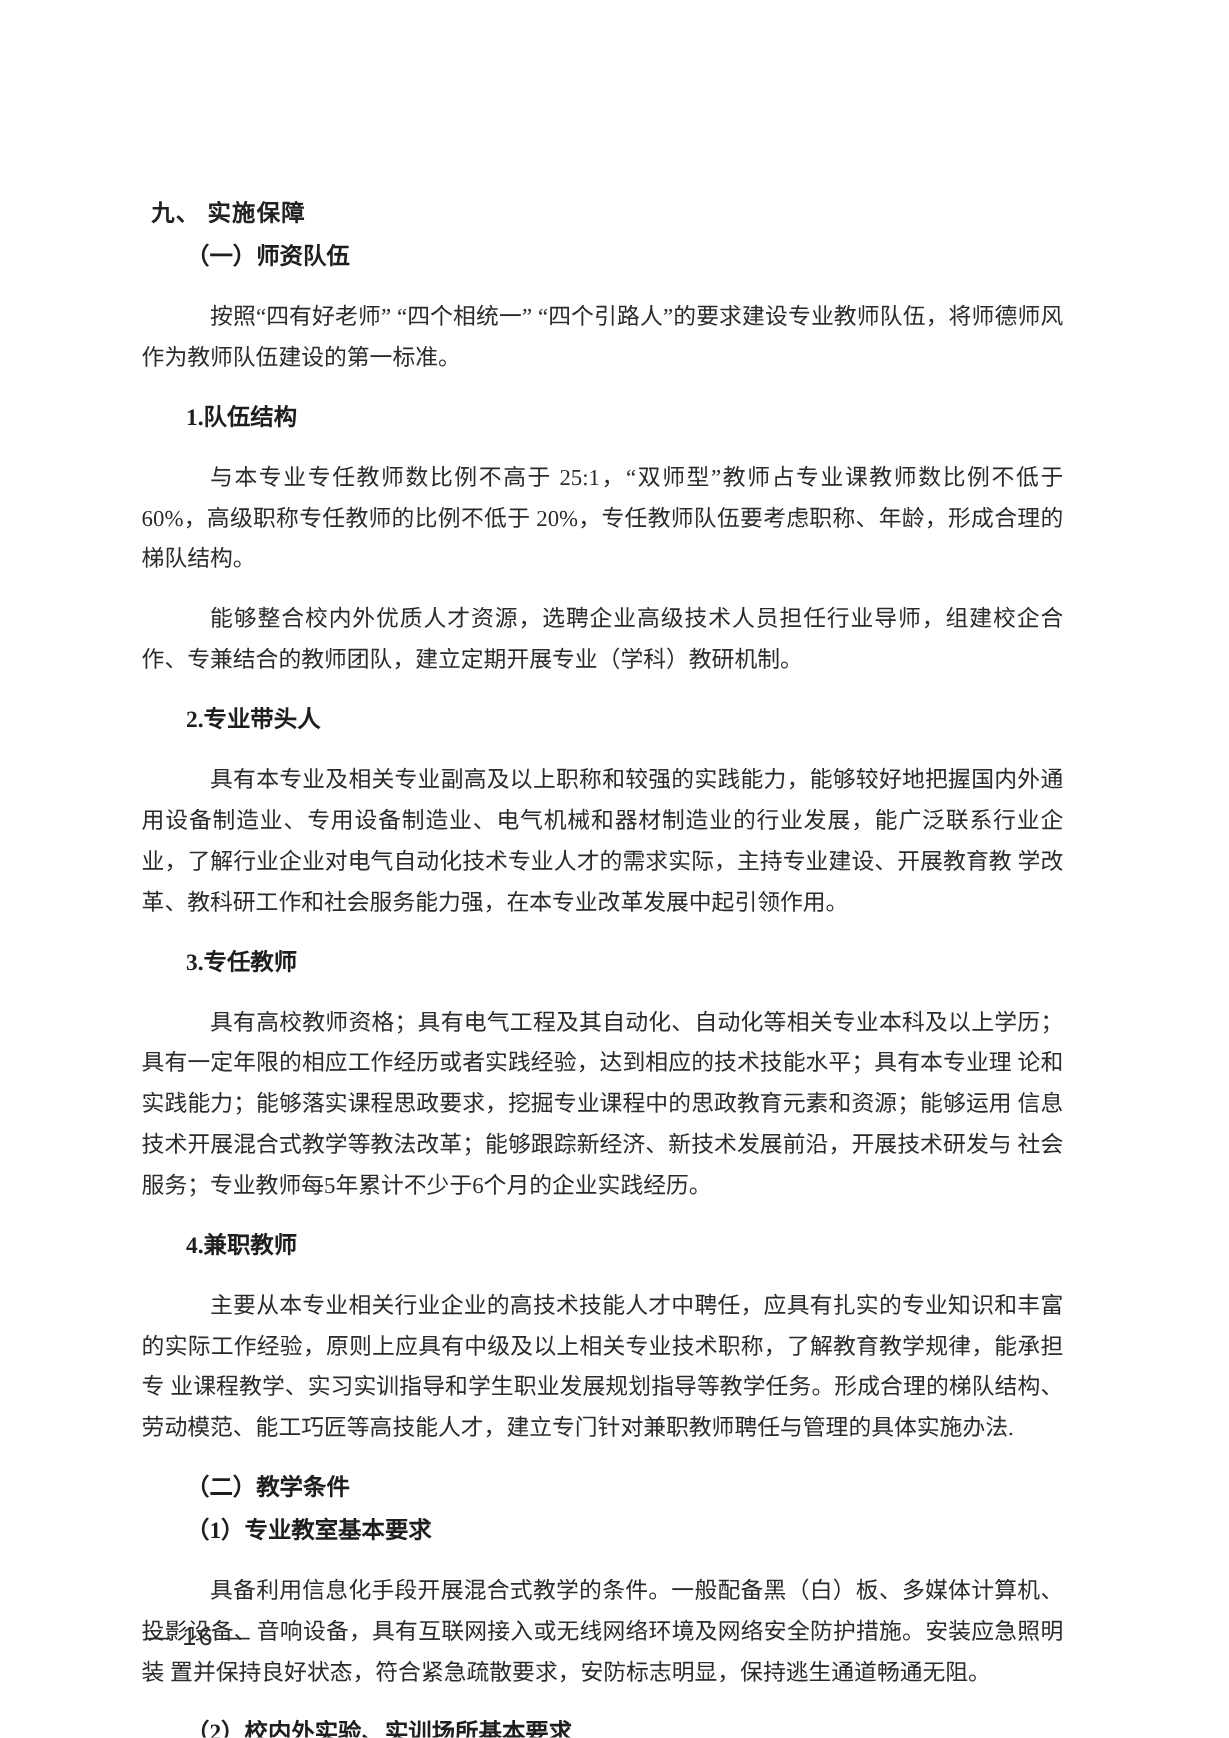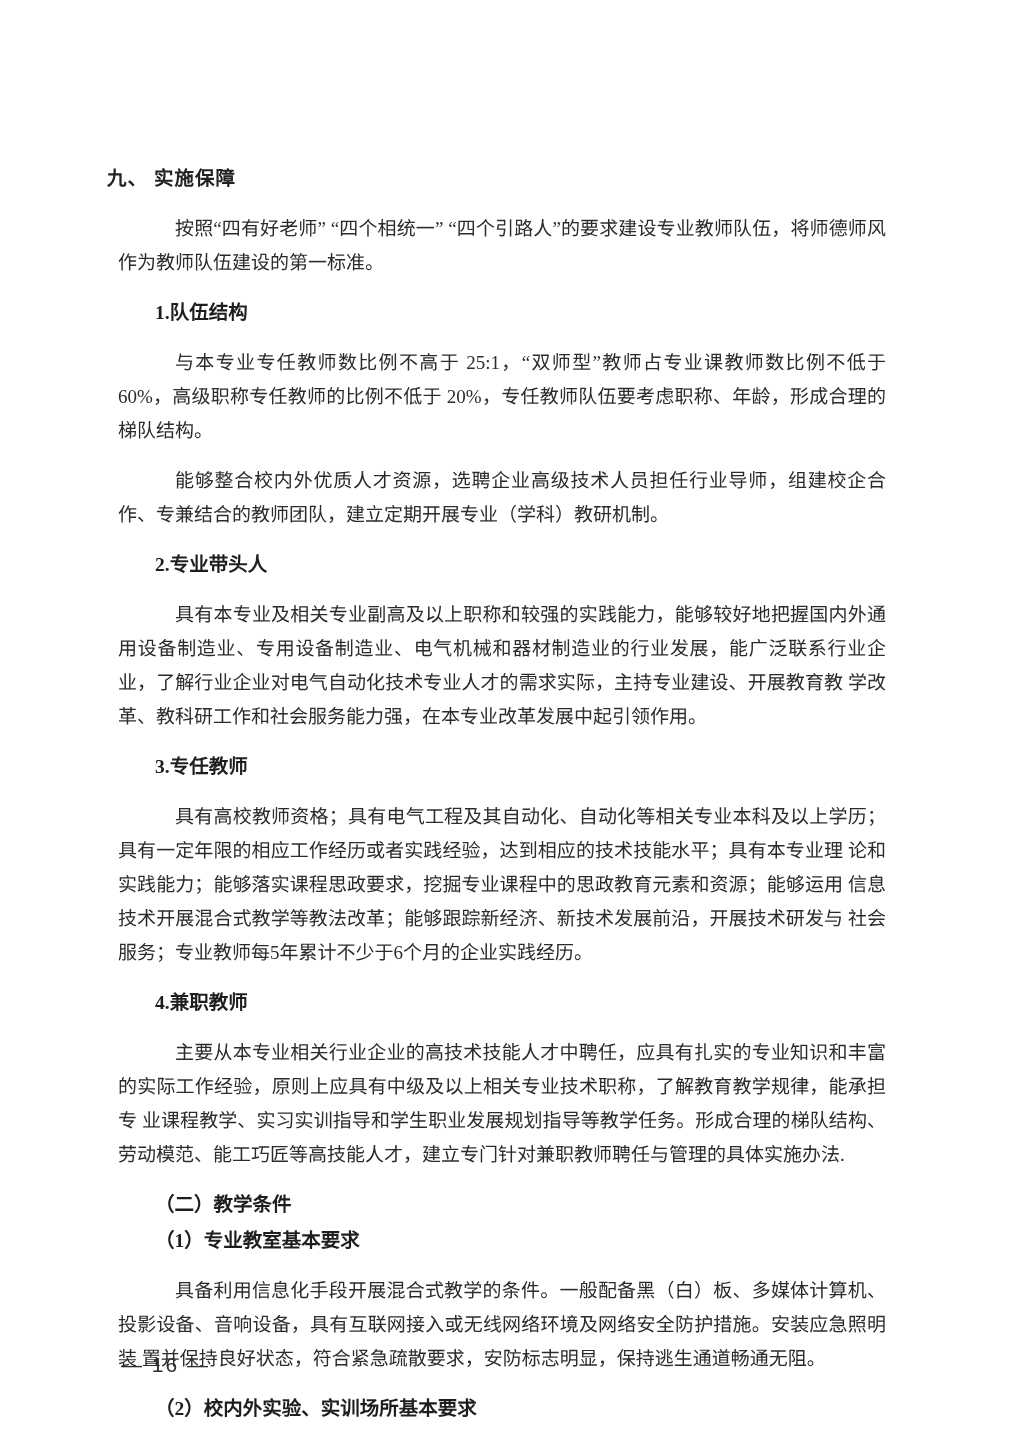--- a/index.html
+++ b/index.html
@@ -29,21 +29,21 @@
   .para {
     margin: 16px;
     font-size: 19px;
     line-height: 34px;
     text-align: justify;
     text-indent: 57px;
     color: #2b2b2b;
     font-weight: 400;
   }
   .h1 {
-    margin: 4px 0 0 5px;
+    margin: 4px 0 0 24px;
     font-size: 19.5px;
     line-height: 34px;
     font-weight: 600;
     color: #222222;
     letter-spacing: 1px;
   }
   .h2 {
     margin: 2px 0 0 0;
     font-size: 19.5px;
     line-height: 34px;
@@ -61,20 +61,21 @@
     color: #2d2d2d;
     font-family: Liberation Sans, sans-serif;
   }
 </style>
 </head>
 <body>
 
 <div class="page">
   <main class="doc">
     <div class="h1">九、 实施保障</div>
+    <div class="h2">（一）师资队伍</div>
     <p class="para">按照“四有好老师” “四个相统一” “四个引路人”的要求建设专业教师队伍，将师德师风作为教师队伍建设的第一标准。</p>
     <div class="h2">1.队伍结构</div>
     <p class="para">与本专业专任教师数比例不高于 25:1，“双师型”教师占专业课教师数比例不低于60%，高级职称专任教师的比例不低于 20%，专任教师队伍要考虑职称、年龄，形成合理的梯队结构。</p>
     <p class="para">能够整合校内外优质人才资源，选聘企业高级技术人员担任行业导师，组建校企合作、专兼结合的教师团队，建立定期开展专业（学科）教研机制。</p>
     <div class="h2">2.专业带头人</div>
     <p class="para">具有本专业及相关专业副高及以上职称和较强的实践能力，能够较好地把握国内外通用设备制造业、专用设备制造业、电气机械和器材制造业的行业发展，能广泛联系行业企业，了解行业企业对电气自动化技术专业人才的需求实际，主持专业建设、开展教育教 学改革、教科研工作和社会服务能力强，在本专业改革发展中起引领作用。</p>
     <div class="h2">3.专任教师</div>
     <p class="para">具有高校教师资格；具有电气工程及其自动化、自动化等相关专业本科及以上学历；具有一定年限的相应工作经历或者实践经验，达到相应的技术技能水平；具有本专业理 论和实践能力；能够落实课程思政要求，挖掘专业课程中的思政教育元素和资源；能够运用 信息技术开展混合式教学等教法改革；能够跟踪新经济、新技术发展前沿，开展技术研发与 社会服务；专业教师每5年累计不少于6个月的企业实践经历。</p>
     <div class="h2">4.兼职教师</div>
     <p class="para">主要从本专业相关行业企业的高技术技能人才中聘任，应具有扎实的专业知识和丰富的实际工作经验，原则上应具有中级及以上相关专业技术职称，了解教育教学规律，能承担专 业课程教学、实习实训指导和学生职业发展规划指导等教学任务。形成合理的梯队结构、 劳动模范、能工巧匠等高技能人才，建立专门针对兼职教师聘任与管理的具体实施办法.</p>

